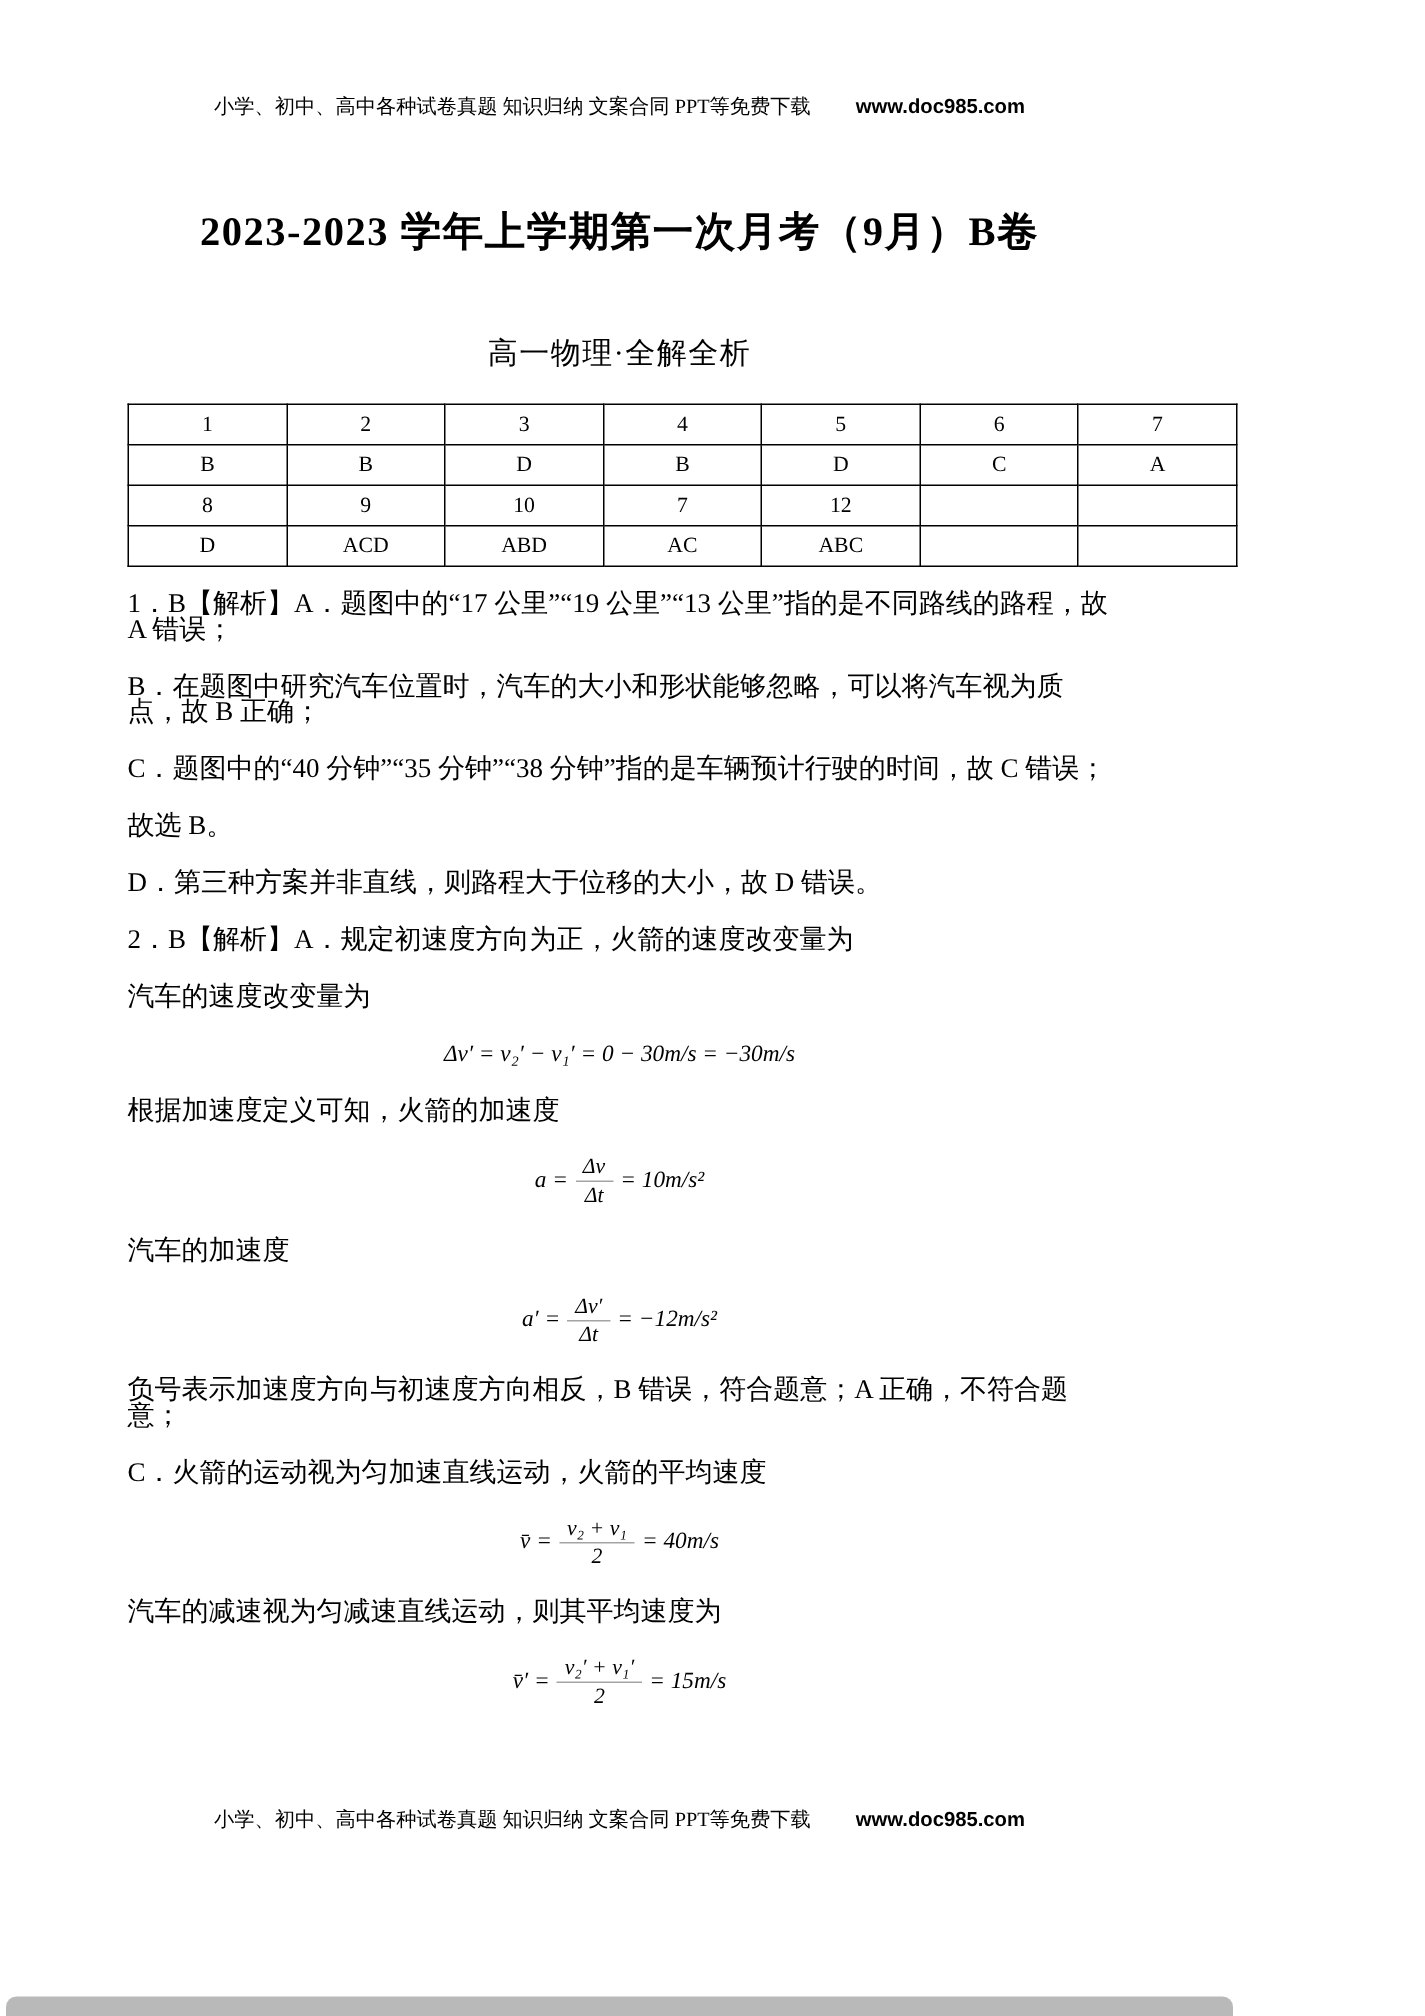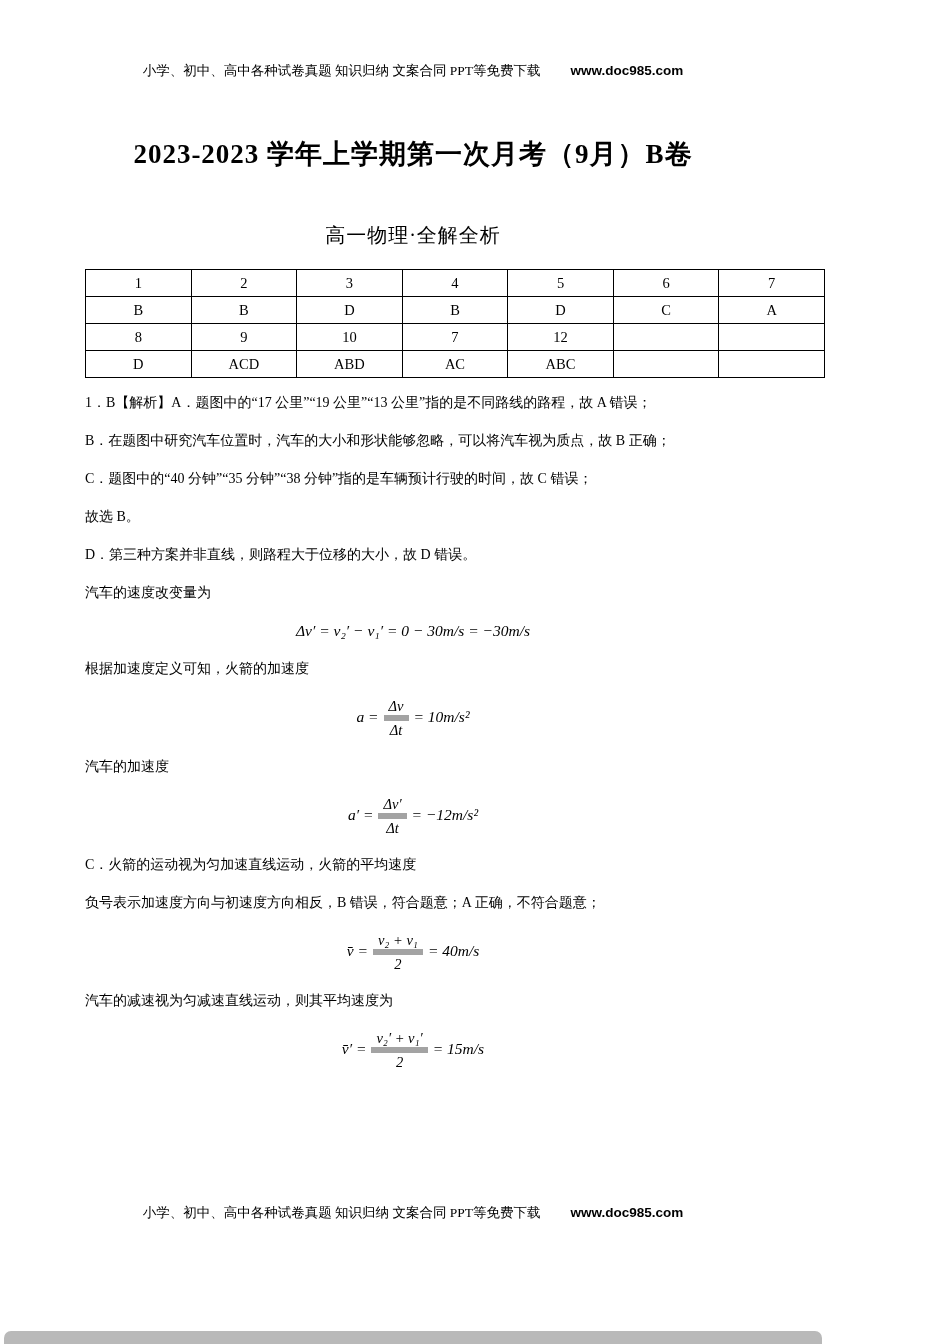--- a/index.html
+++ b/index.html
@@ -50,42 +50,42 @@
   .answer-table td {
     border: 1px solid #000;
     height: 27px;
     text-align: center;
     vertical-align: middle;
     font-size: 14.5px;
     padding: 0;
   }
   .content { margin-top: 16px; }
   .para {
-    font-size: 14px;
+    font-size: 18px;
     line-height: 17px;
     margin: 0 0 21px;
     font-family: Liberation Serif, serif;
   }
   .formula {
     text-align: center;
     font-size: 15.5px;
     font-style: italic;
     margin: 6px 0 20px;
   }
   .formula .frac {
     display: inline-block;
     vertical-align: middle;
     text-align: center;
     margin: 0 5px;
     font-size: 14.5px;
     line-height: 16px;
   }
   .formula .frac .num {
     display: block;
-    border-bottom: 6px solid #a3a3a3;
+    border-bottom: 1px solid #a3a3a3;
     padding: 0 5px 1px;
   }
   .formula .frac .den {
     display: block;
     padding-top: 1px;
   }
   .doc-footer {
     position: absolute;
     left: 0;
     right: 0;
@@ -154,28 +154,29 @@
         </tr>
       </tbody>
   </table>
 
   <div class="content">
       <p class="para">1．B【解析】A．题图中的“17 公里”“19 公里”“13 公里”指的是不同路线的路程，故 A 错误；</p>
       <p class="para">B．在题图中研究汽车位置时，汽车的大小和形状能够忽略，可以将汽车视为质点，故 B 正确；</p>
       <p class="para">C．题图中的“40 分钟”“35 分钟”“38 分钟”指的是车辆预计行驶的时间，故 C 错误；</p>
       <p class="para">故选 B。</p>
       <p class="para">D．第三种方案并非直线，则路程大于位移的大小，故 D 错误。</p>
+      <p class="para">2．B【解析】A．规定初速度方向为正，火箭的速度改变量为</p>
       <p class="para">汽车的速度改变量为</p>
       <div class="formula"><span>Δv′ = v₂′ − v₁′ = 0 − 30m/s = −30m/s</span></div>
       <p class="para">根据加速度定义可知，火箭的加速度</p>
       <div class="formula"><span>a =</span><span class="frac"><span class="num">Δv</span><span class="den">Δt</span></span><span>= 10m/s²</span></div>
       <p class="para">汽车的加速度</p>
       <div class="formula"><span>a′ =</span><span class="frac"><span class="num">Δv′</span><span class="den">Δt</span></span><span>= −12m/s²</span></div>
+      <p class="para">负号表示加速度方向与初速度方向相反，B 错误，符合题意；A 正确，不符合题意；</p>
       <p class="para">C．火箭的运动视为匀加速直线运动，火箭的平均速度</p>
-      <p class="para">负号表示加速度方向与初速度方向相反，B 错误，符合题意；A 正确，不符合题意；</p>
       <div class="formula"><span>v̄ =</span><span class="frac"><span class="num">v₂ + v₁</span><span class="den">2</span></span><span>= 40m/s</span></div>
       <p class="para">汽车的减速视为匀减速直线运动，则其平均速度为</p>
       <div class="formula"><span>v̄′ =</span><span class="frac"><span class="num">v₂′ + v₁′</span><span class="den">2</span></span><span>= 15m/s</span></div>
     </div>
 
   <div class="doc-footer">
     <span>小学、初中、高中各种试卷真题 知识归纳 文案合同 PPT等免费下载</span><span class="url">www.doc985.com</span>
   </div>
 
   <div class="page-edge"></div>

